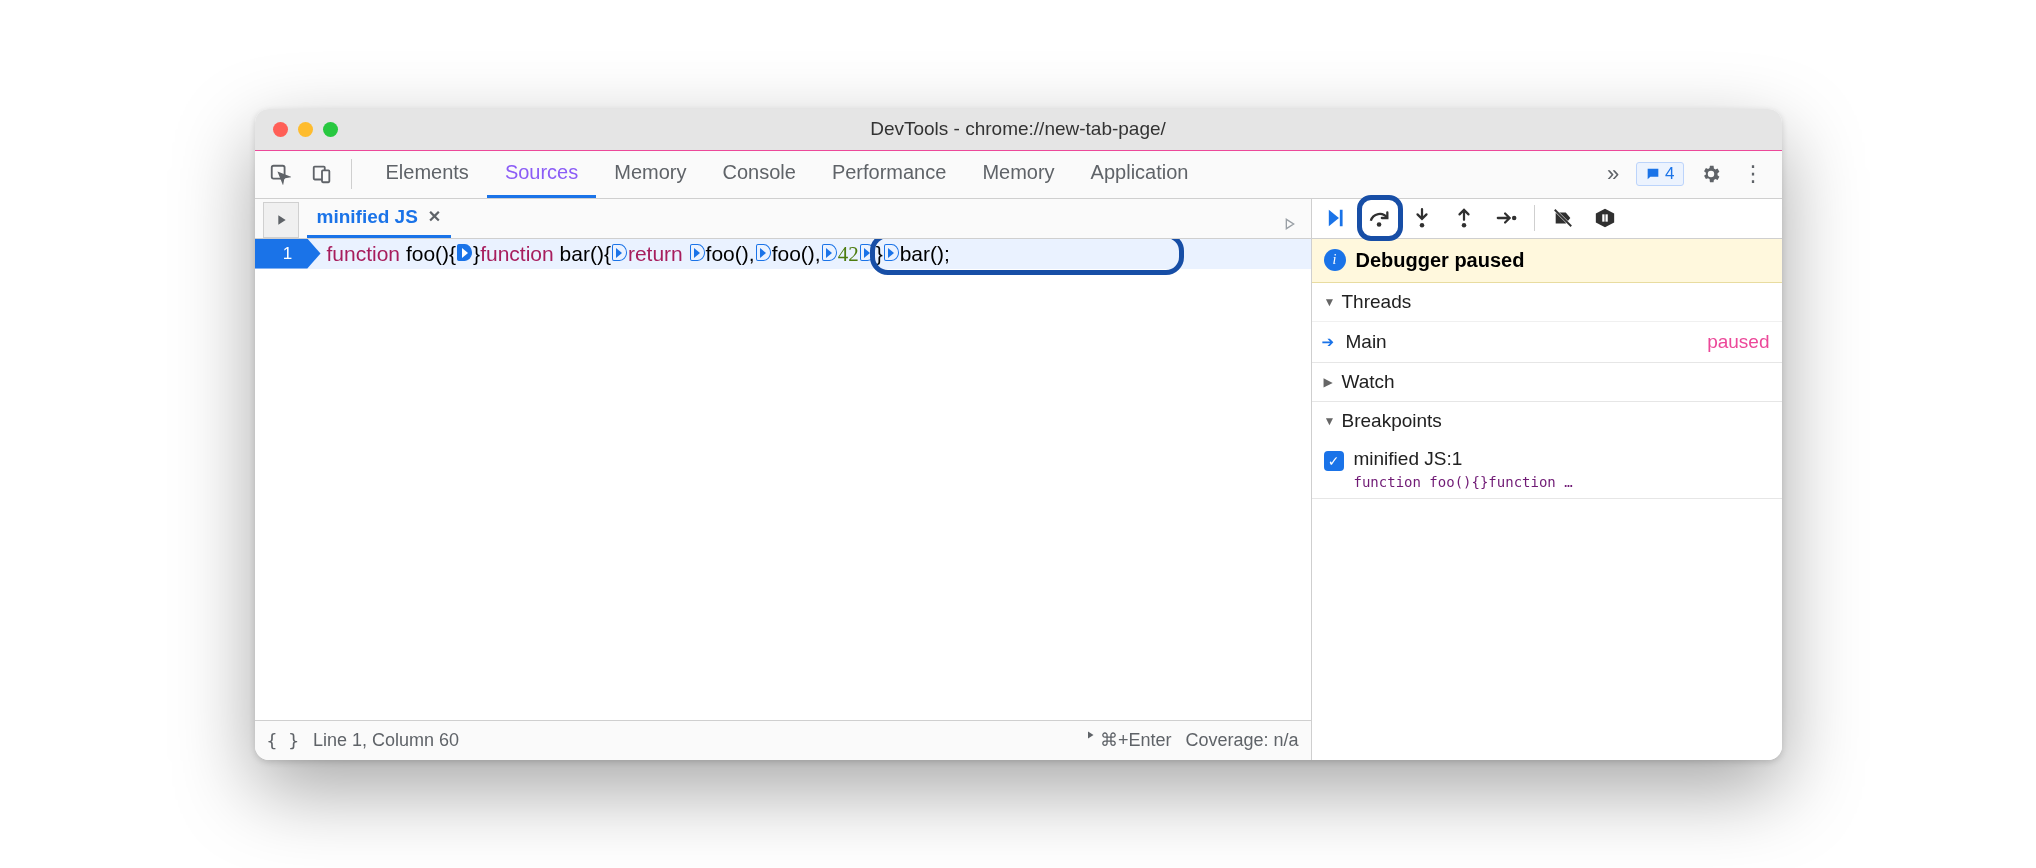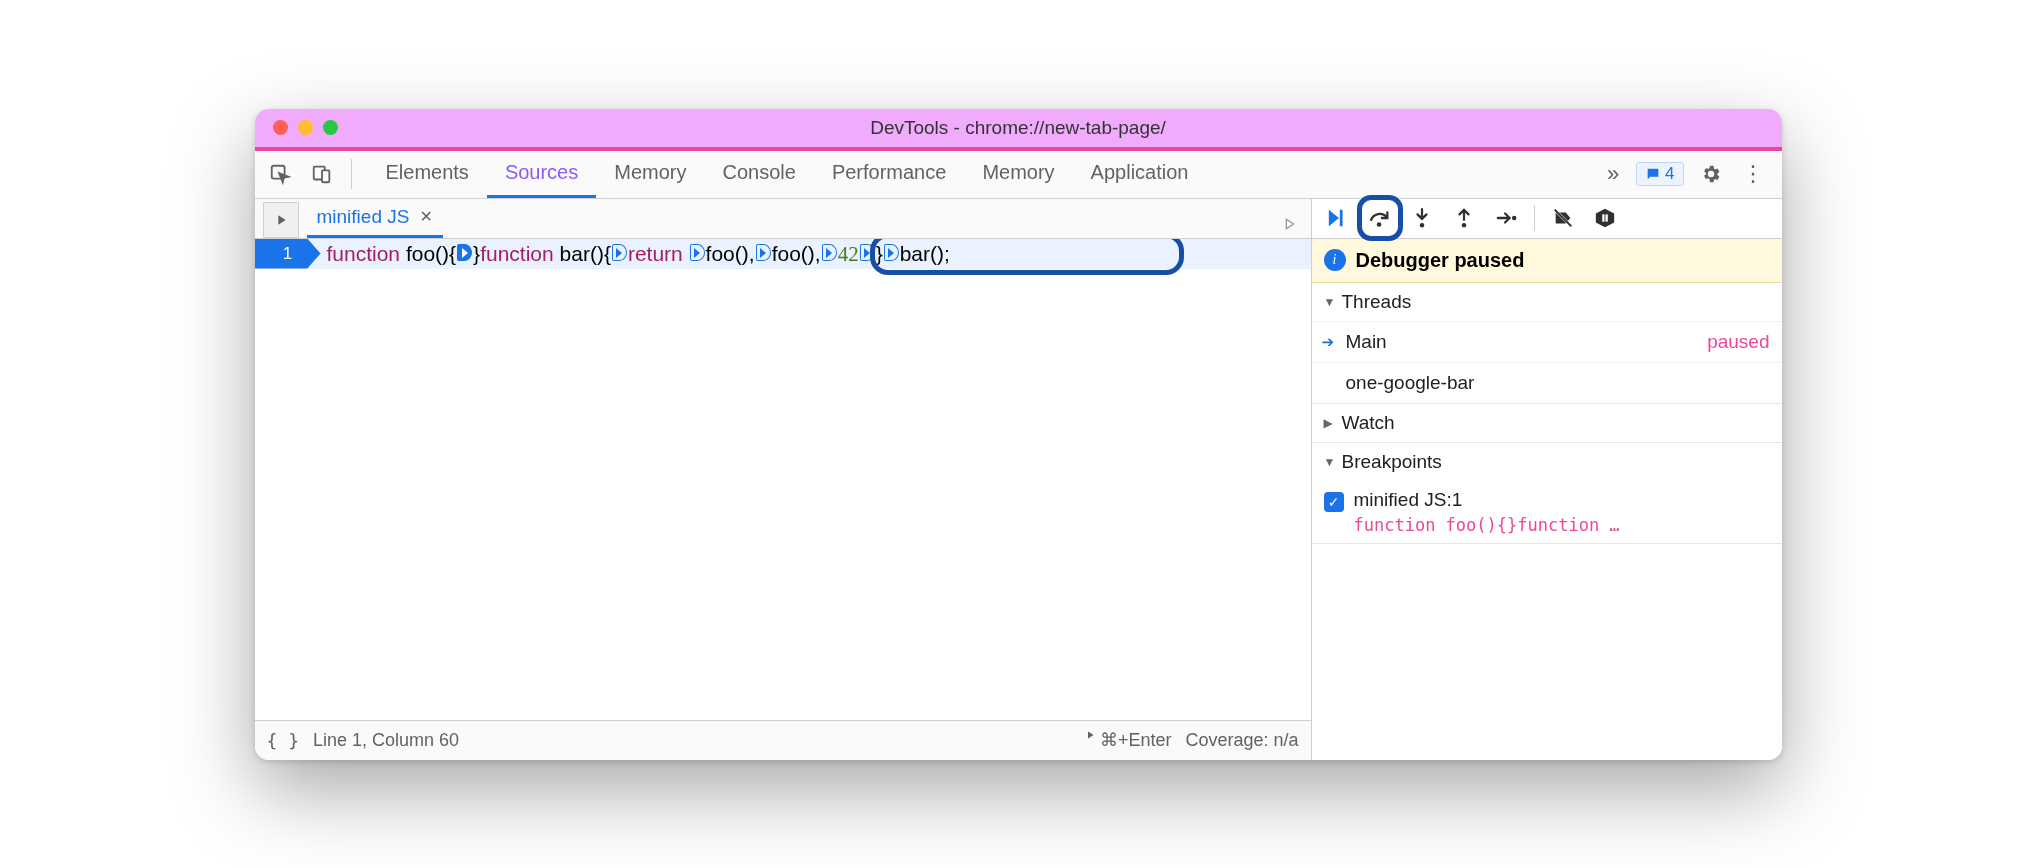--- a/index.html
+++ b/index.html
@@ -1,33 +1,33 @@
 <!DOCTYPE html>
 <html><head>
 <meta charset="utf-8">
 <style>
   * { box-sizing: border-box; margin: 0; padding: 0; font-family: -apple-system, BlinkMacSystemFont, "Segoe UI", Helvetica, Arial, sans-serif; }
   body { background: #fff; display: flex; align-items: center; justify-content: center; min-height: 100vh; }
   .wrap { width: 1527px; height: 651px; position: relative; }
   .win { position: absolute; inset: 0; border-radius: 14px; background: #fff; box-shadow: 0 30px 80px rgba(0,0,0,0.35), 0 2px 6px rgba(0,0,0,0.15); overflow: hidden; display: flex; flex-direction: column; }
-  .titlebar { height: 42px; background: #f0abfc; display: flex; align-items: center; position: relative; border-bottom: 4px solid #ec4899; }
+  .titlebar { height: 42px; background: #e5e5e5; display: flex; align-items: center; position: relative; border-bottom: 1px solid #ec4899; }
   .dots { display: flex; gap: 10px; padding-left: 18px; }
   .dot { width: 15px; height: 15px; border-radius: 50%; }
   .dot.r { background: #ff5f57; } .dot.y { background: #febc2e; } .dot.g { background: #28c840; }
   .title { position: absolute; left: 0; right: 0; text-align: center; font-size: 19px; color: #333; }
   .tabs { height: 48px; display: flex; align-items: center; border-bottom: 1px solid #cfcfcf; background: #fafafa; padding: 0 6px; }
   .tbtn { width: 38px; height: 38px; display: flex; align-items: center; justify-content: center; margin-right: 4px; }
   .tabs-list { display: flex; align-items: center; height: 100%; margin-left: 10px; }
   .tab { padding: 0 18px; height: 100%; display: flex; align-items: center; font-size: 20px; color: #5f6368; border-bottom: 3px solid transparent; cursor: pointer; }
   .tab.active { color: #8b5cf6; border-bottom-color: #1a73e8; }
   .spacer { flex: 1; }
   .badge { display: flex; align-items: center; background: #ecf3fe; border: 1px solid #bcd4fb; color: #1a73e8; border-radius: 3px; padding: 1px 8px; font-size: 17px; margin-right: 8px; gap: 4px;}
   .main { flex: 1; display: flex; min-height: 0; }
   .editor-pane { flex: 1; display: flex; flex-direction: column; border-right: 1px solid #cfcfcf; min-width: 0; }
-  .filetabs { height: 40px; display: flex; align-items: flex-end; border-bottom: 1px solid #cfcfcf; background: #fafafa; }
+  .filetabs { height: 40px; display: flex; align-items: flex-end; border-bottom: 1px solid #cfcfcf; background: #fafafa; font-weight: bold; }
   .filetabs .navbtn { width: 36px; height: 36px; display: flex; align-items: center; justify-content: center; border: 1px solid #d0d0d0; background: #f0f0f0; margin: 0 8px; }
   .filetab { height: 100%; display: flex; align-items: center; padding: 0 10px; font-size: 19px; color: #1a73e8; border-bottom: 3px solid #1a73e8; gap: 10px; }
   .filetab .close { color: #5f6368; font-size: 16px; }
   .filetabs .spacer { flex: 1; }
   .run { width: 28px; height: 28px; display:flex; align-items:center; justify-content:center; margin-right: 8px;}
   .code { flex: 1; position: relative; background: #fff; font-family: ui-monospace, Menlo, Consolas, monospace; font-size: 21px; overflow: hidden; }
   .linebg { position: absolute; left: 0; right: 0; top: 0; height: 30px; background: #eaf2ff; }
   .gutter { position: absolute; left: 0; top: 0; height: 30px; width: 66px; background: #1a73e8; clip-path: polygon(0 0, 80% 0, 100% 50%, 80% 100%, 0 100%); display:flex; align-items:center; justify-content:center; color:#fff; font-size:17px;}
   .codeline { position: absolute; left: 72px; right: 6px; top: 3px; height: 26px; white-space: nowrap; }
   .kw { color: #a71d5d; }
@@ -50,21 +50,21 @@
   .section { border-bottom:1px solid #e6e6e6; }
   .section-h { padding:8px 12px; font-size:19px; color:#212121; display:flex; align-items:center; gap:6px;}
   .tri { font-size:12px; color:#666; display:inline-block; width:12px;}
   .row { padding:9px 12px 9px 34px; font-size:19px; color:#212121; display:flex; align-items:center; position:relative; border-top:1px solid #f0f0f0;}
   .row .arrow { position:absolute; left:10px; color:#1a73e8; font-size:15px;}
   .row .status { margin-left:auto; color:#ec4899;}
   .bp { padding:8px 12px; display:flex; gap:10px; align-items:flex-start; font-size:19px;}
   .cb { width:20px; height:20px; border-radius:4px; background:#1a73e8; display:flex; align-items:center; justify-content:center; color:#fff; font-size:14px; flex-shrink:0; margin-top:3px;}
   .bp .text { display:flex; flex-direction:column; gap:4px; min-width:0;}
   .bp .text .l1 { color:#212121;}
-  .bp .text .l2 { color:#ec4899; font-family:ui-monospace,Menlo,Consolas,monospace; font-size:17px; white-space:nowrap; overflow:hidden; text-overflow:ellipsis;}
+  .bp .text .l2 { color:#701a75; font-family:ui-monospace,Menlo,Consolas,monospace; font-size:14px; white-space:nowrap; overflow:hidden; text-overflow:ellipsis;}
   svg { display:block; }
 </style>
 </head>
 <body>
 <div class="wrap">
 <div class="win">
 
 <div class="titlebar">
   <div class="dots">
     <div class="dot r"></div>
@@ -218,23 +218,20 @@
 
     <div class="section">
       <div class="section-h">
               <span class="tri">▼</span>
               <span>Threads</span>
             </div>
       <div class="row">
         <span class="arrow">➔</span>
         <span>Main</span>
         <span class="status">paused</span>
-      </div>
-      <div class="row">
-        <span>one-google-bar</span>
       </div>
     </div>
 
     <div class="section">
       <div class="section-h">
               <span class="tri">▶</span>
               <span>Watch</span>
             </div>
     </div>
 

